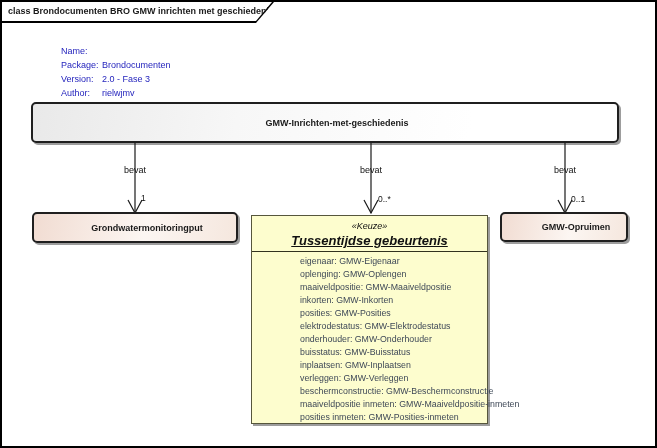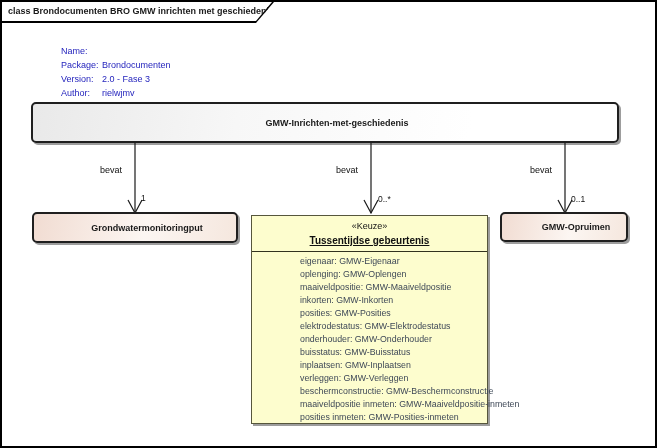--- a/index.html
+++ b/index.html
@@ -35,21 +35,21 @@
     background:linear-gradient(100deg, #e9e9e9 0%, #f7f7f7 35%, #ffffff 75%);
     box-shadow:2px 2px 0 #9d9d9d;
     display:flex; align-items:center; justify-content:center;
   }
   .class-title { font-size:9px; font-weight:bold; white-space:nowrap;padding-left:24px; }
   
   .arrow { position:absolute; top:143px; width:18px; height:71px; }
   .arrow-1 { left:126px; }
   .arrow-2 { left:362px; }
   .arrow-3 { left:556px; }
-  .rel-label { position:absolute; top:165px; width:70px; text-align:left; font-size:9px; color:#111; }
+  .rel-label { position:absolute; top:165px; width:70px; text-align:center; font-size:9px; color:#111; }
   .rel-label-1 { left:100px; }
   .rel-label-2 { left:336px; }
   .rel-label-3 { left:530px; }
   .mult-label { position:absolute; font-size:8.5px; color:#111; white-space:nowrap; }
   .mult-1 { left:141px; top:193px; }
   .mult-2 { left:378px; top:194px; }
   .mult-3 { left:571px; top:194px; }
   
   .class-box {
     position:absolute; box-sizing:border-box; border:2px solid #1f1f1f; border-radius:5px;
@@ -57,23 +57,23 @@
     box-shadow:2px 2px 0 #9d9d9d;
     display:flex; align-items:center; justify-content:center;
   }
   .box-grondwater { left:32px; top:212px; width:206px; height:31px; }
   .box-opruimen   { left:500px; top:212px; width:128px; height:30px; }
   
   .choice-box {
     position:absolute; left:251px; top:215px; width:237px; height:209px; box-sizing:border-box;
     border:1.5px solid #56563c; background:#fdfdce; box-shadow:2px 2px 0 #9d9d9d;
   }
-  .choice-header { border-bottom:1.2px solid #32321f; text-align:center; padding:3px 0 3px; }
+  .choice-header { border-bottom:1.2px solid #32321f; text-align:center; padding:3px 0 3px;font-style:italic; }
   .stereotype { font-size:9px; line-height:14px; color:#111; }
-  .choice-name { font-size:10px; line-height:15px; font-weight:bold; text-decoration:underline; color:#111; }
+  .choice-name { font-size:13px; line-height:15px; font-weight:bold; text-decoration:underline; color:#111; }
   .attr-list { padding:3px 0 0 24px;margin-left:24px; }
   .attr-row { height:13px; line-height:13px; font-size:8.8px; color:#3e4857; white-space:nowrap; }
 </style>
 </head>
 <body>
 
 <div class="frame"></div>
 
 <div class="tab">
   <div class="tab-inner"></div>

